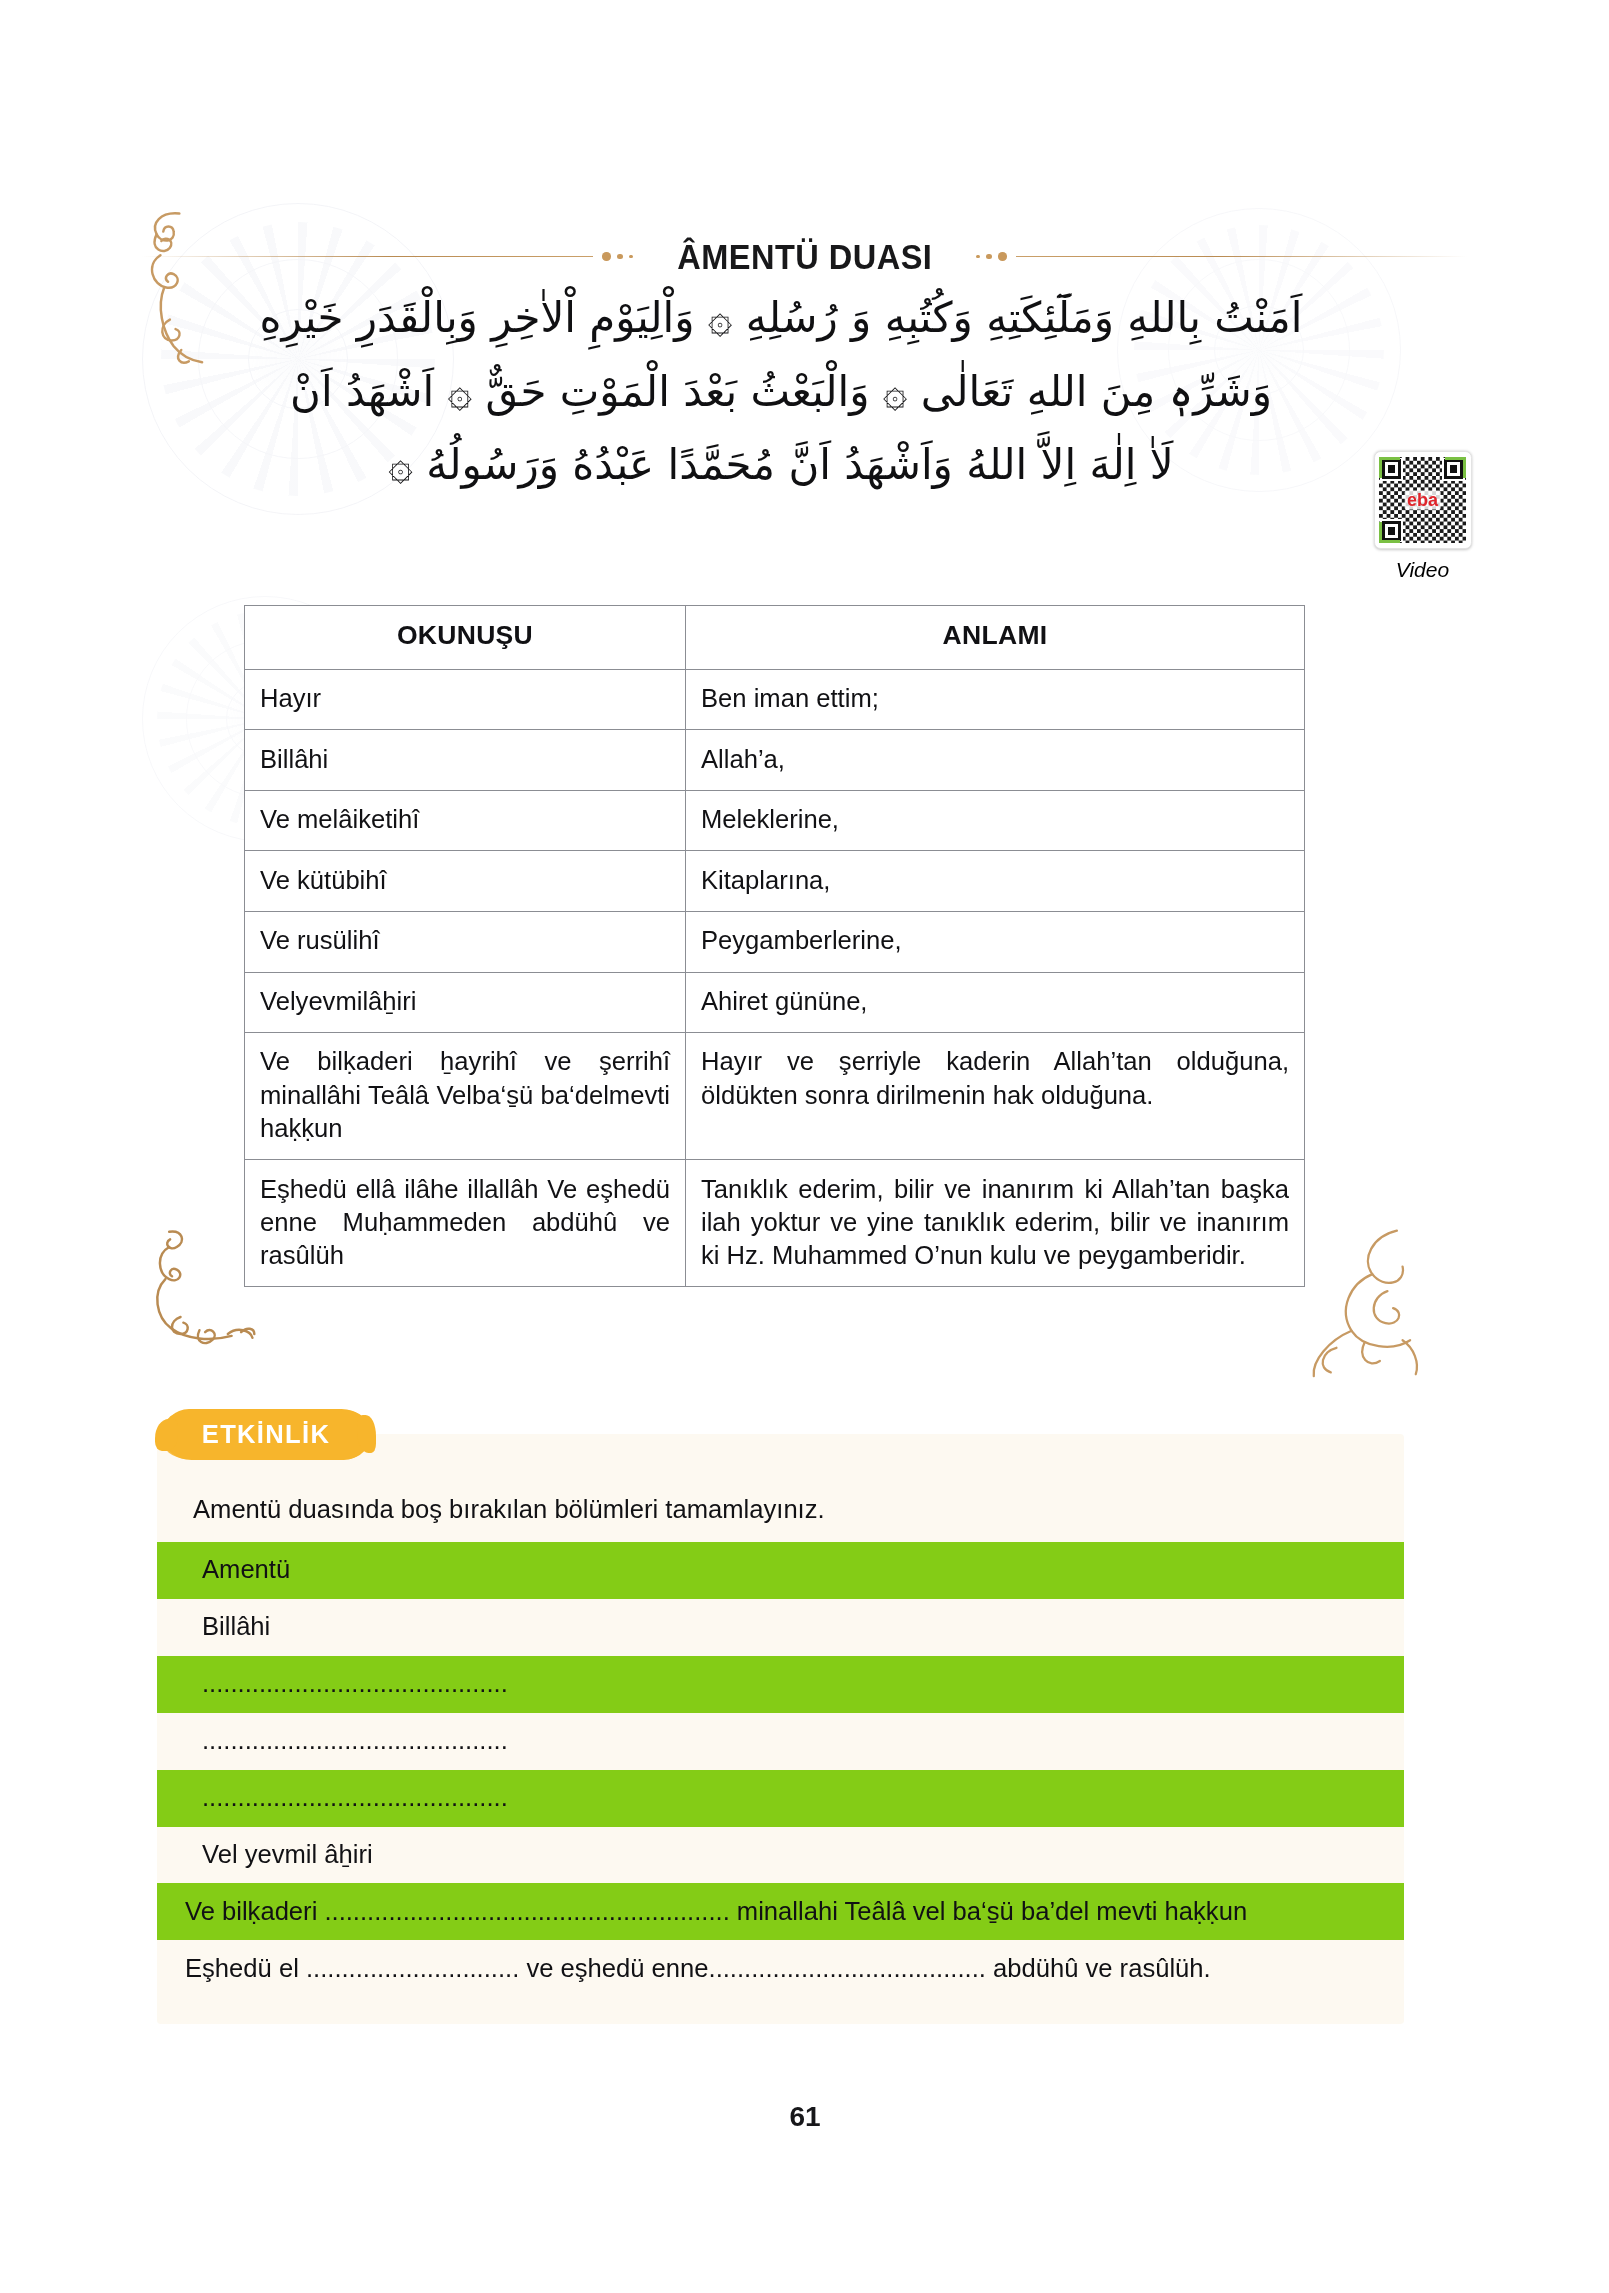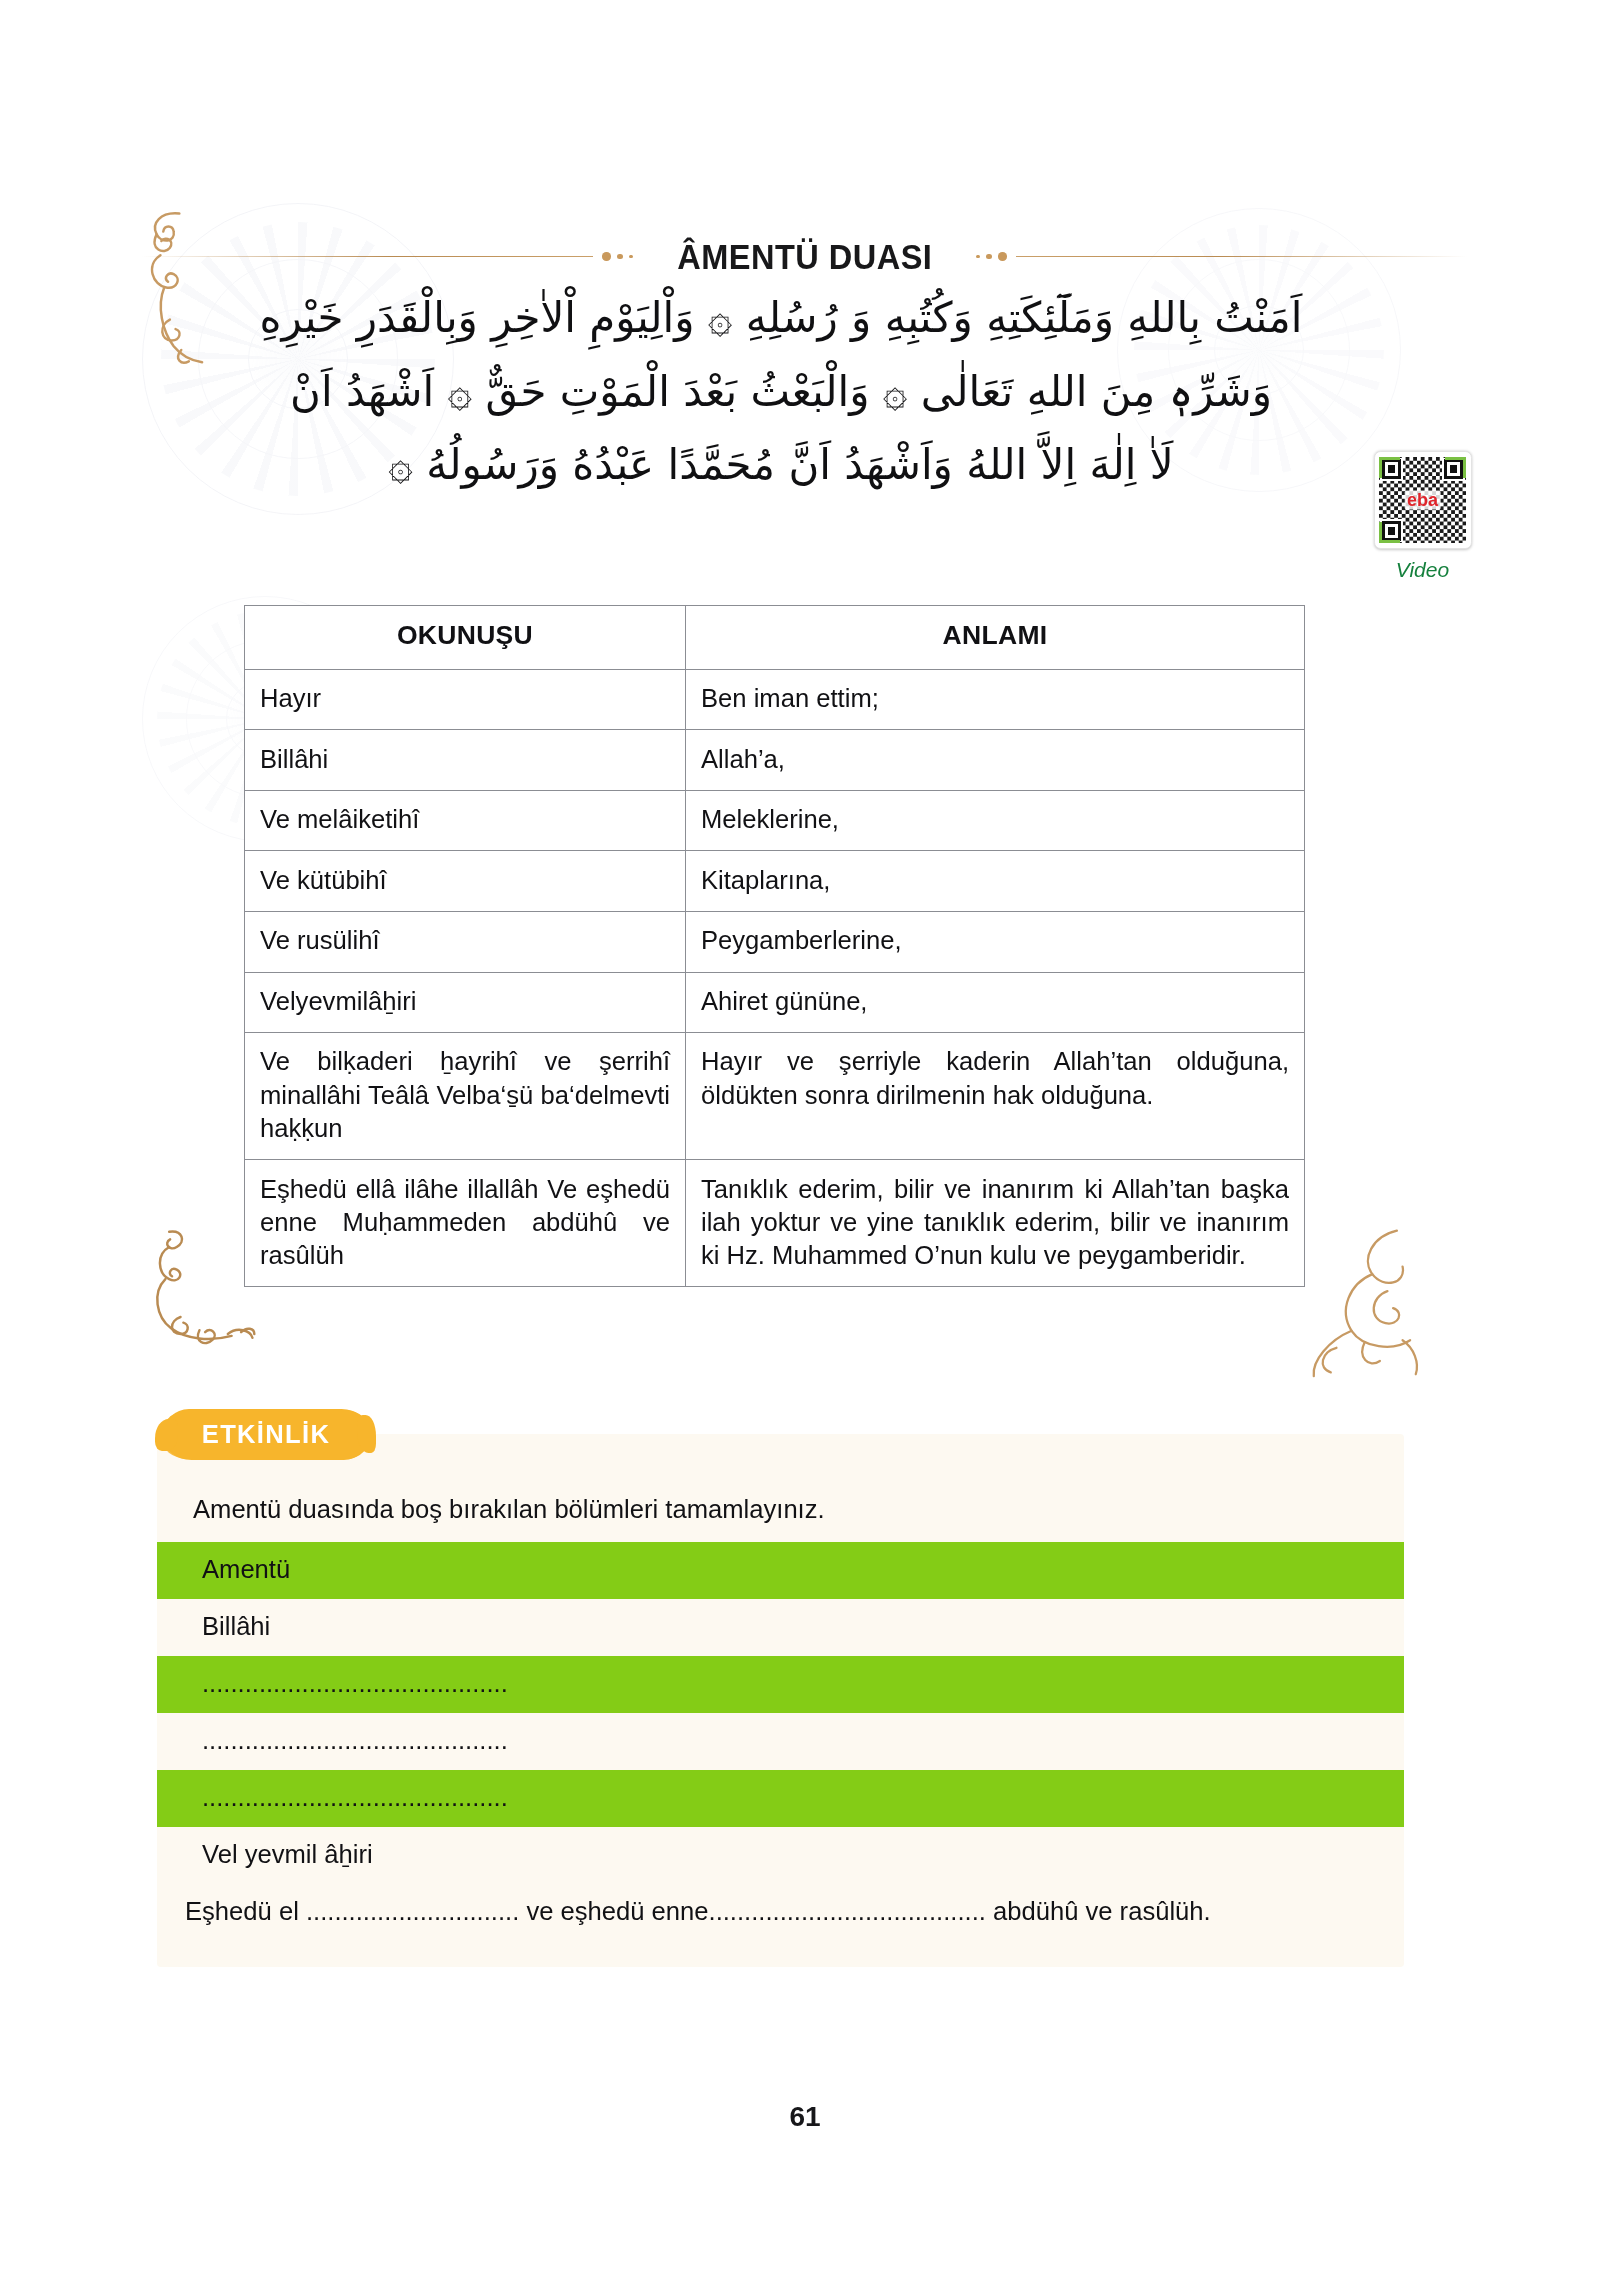--- a/index.html
+++ b/index.html
@@ -207,21 +207,21 @@
     padding: 0 2.8px;
     border-radius: 1.9px;
     line-height: 1.05;
     text-align: center;
   }
   #video-label {
     margin-top: 8.5px;
     font-family: "Liberation Sans", sans-serif;
     font-style: italic;
     font-size: 21px;
-    color: #15803d;
+    color: #000000;
   }
 
   
   #reading-table {
     position: absolute;
     left: 244px;
     top: 605px;
     width: 1060px;
     border-collapse: collapse;
     table-layout: fixed;
@@ -470,20 +470,21 @@
 
   <div id="activity-card">
     <div class="activity-inner">
       <div class="act-row plain prompt">Amentü duasında boş bırakılan bölümleri tamamlayınız.</div>
       <div class="act-row shade indent">Amentü</div>
       <div class="act-row plain indent">Billâhi</div>
       <div class="act-row shade indent">...........................................</div>
       <div class="act-row plain indent">...........................................</div>
       <div class="act-row shade indent">...........................................</div>
       <div class="act-row plain indent">Vel yevmil âẖiri</div>
+      <div class="act-row shade wrap">Ve bilḳaderi ......................................................... minallahi Teâlâ vel ba‘s̱ü ba’del mevti haḳḳun</div>
       <div class="act-row plain wrap">Eşhedü el .............................. ve eşhedü enne....................................... abdühû ve rasûlüh.</div>
     </div>
   </div>
 
   <div id="etkinlik-badge">
     <span id="etkinlik-label">ETKİNLİK</span>
   </div>
 
   <div id="page-number">61</div>
 

